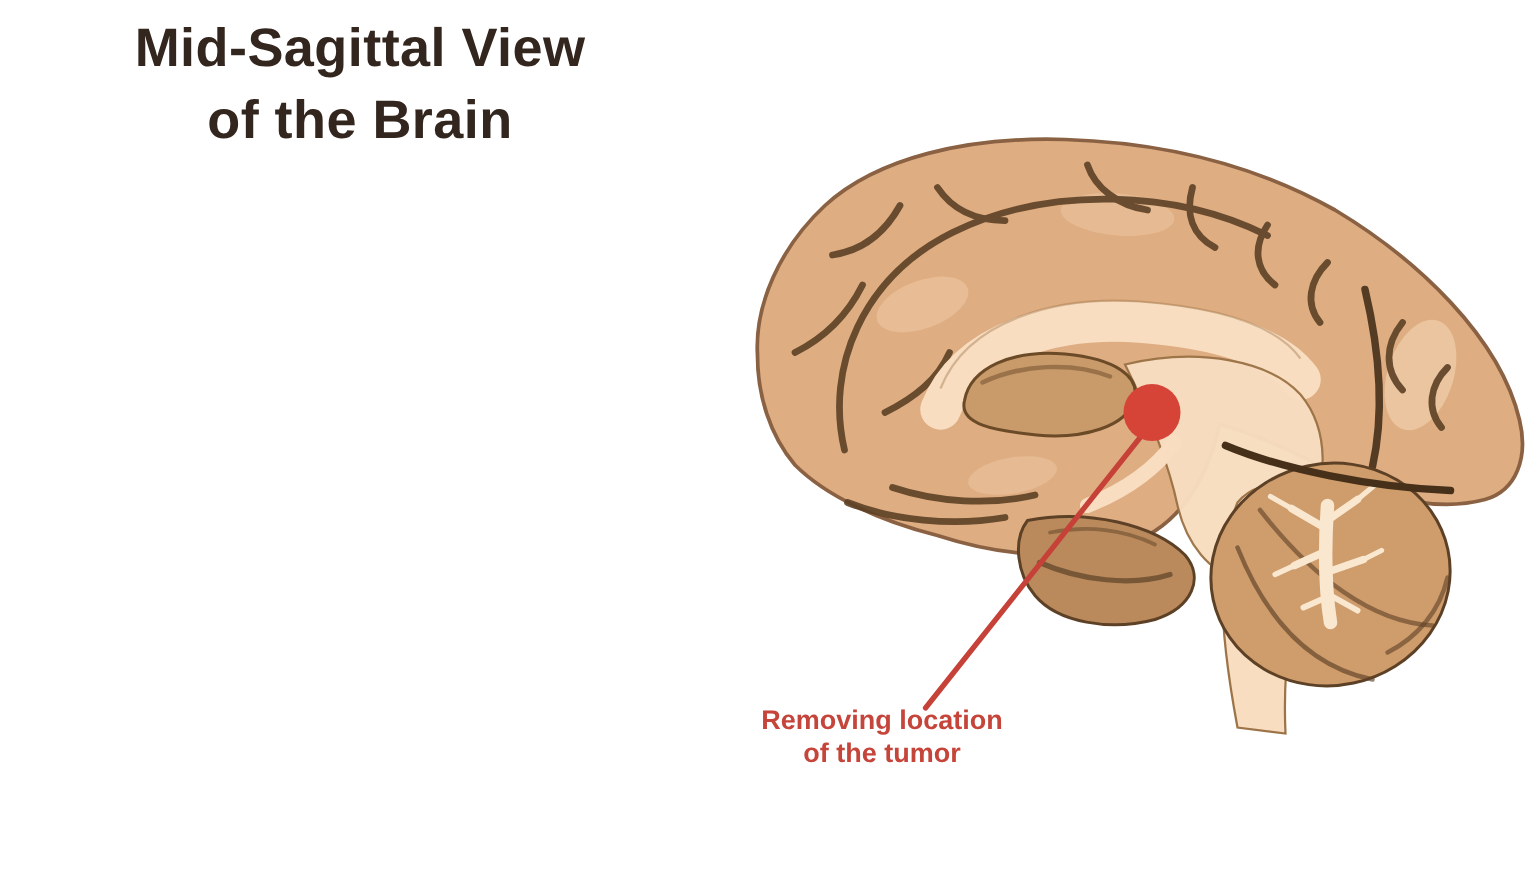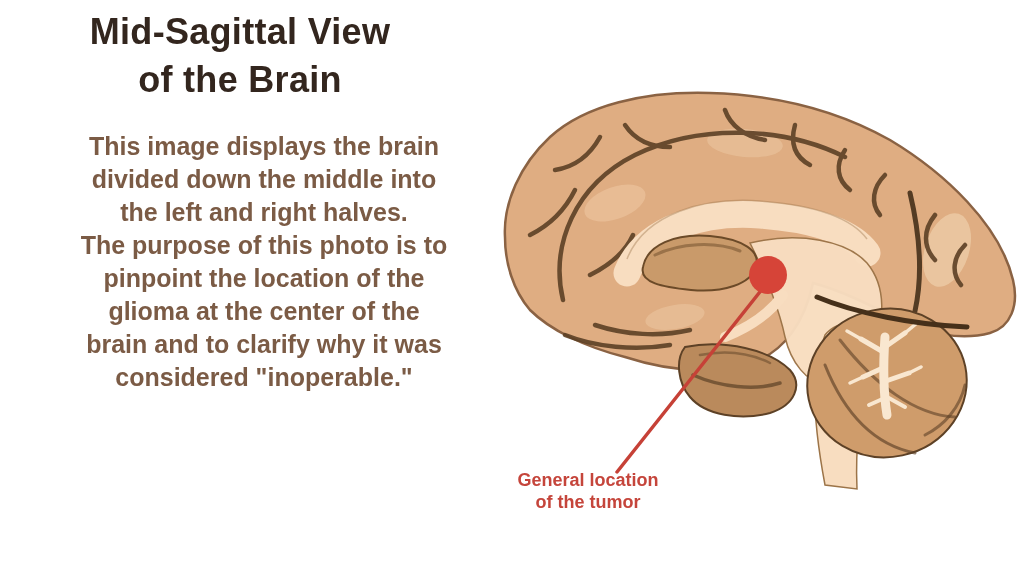--- a/index.html
+++ b/index.html
@@ -58,28 +58,20 @@
   }
 </style>
 </head>
 <body>
 
 <div class="stage">
 
   <h1 class="title">Mid-Sagittal View
 of the Brain</h1>
 
-  <p class="para para1">This image displays the brain
-divided down the middle into
-the left and right halves.
-The purpose of this photo is to
-pinpoint the location of the
-glioma at the center of the
-brain and to clarify why it was
-considered "inoperable."</p>
 
 
   <svg class="brain-svg" width="530" height="415" viewBox="0 0 530 415" xmlns="http://www.w3.org/2000/svg">
 
     <g>
       <path d="M 10,152
                C 8,118 25,80 55,52
                C 90,20 150,6 215,8
                C 280,10 340,24 395,55
                C 450,88 505,140 518,195
@@ -175,16 +167,16 @@
       </g>
     </g>
 
     <path d="M 322,212 C 360,228 420,240 472,242" fill="none" stroke="#46301a" stroke-width="5" stroke-linecap="round"></path>
 
     <line x1="268" y1="203" x2="122" y2="387" stroke="#c64137" stroke-width="3.5" stroke-linecap="round"></line>
 
     <circle cx="273" cy="190" r="19" fill="#d64438"></circle>
   </svg>
 
-  <div class="tumor-label">General location
+  <div class="tumor-label">Removing location
 of the tumor</div>
 
 </div>
 
 </body></html>

